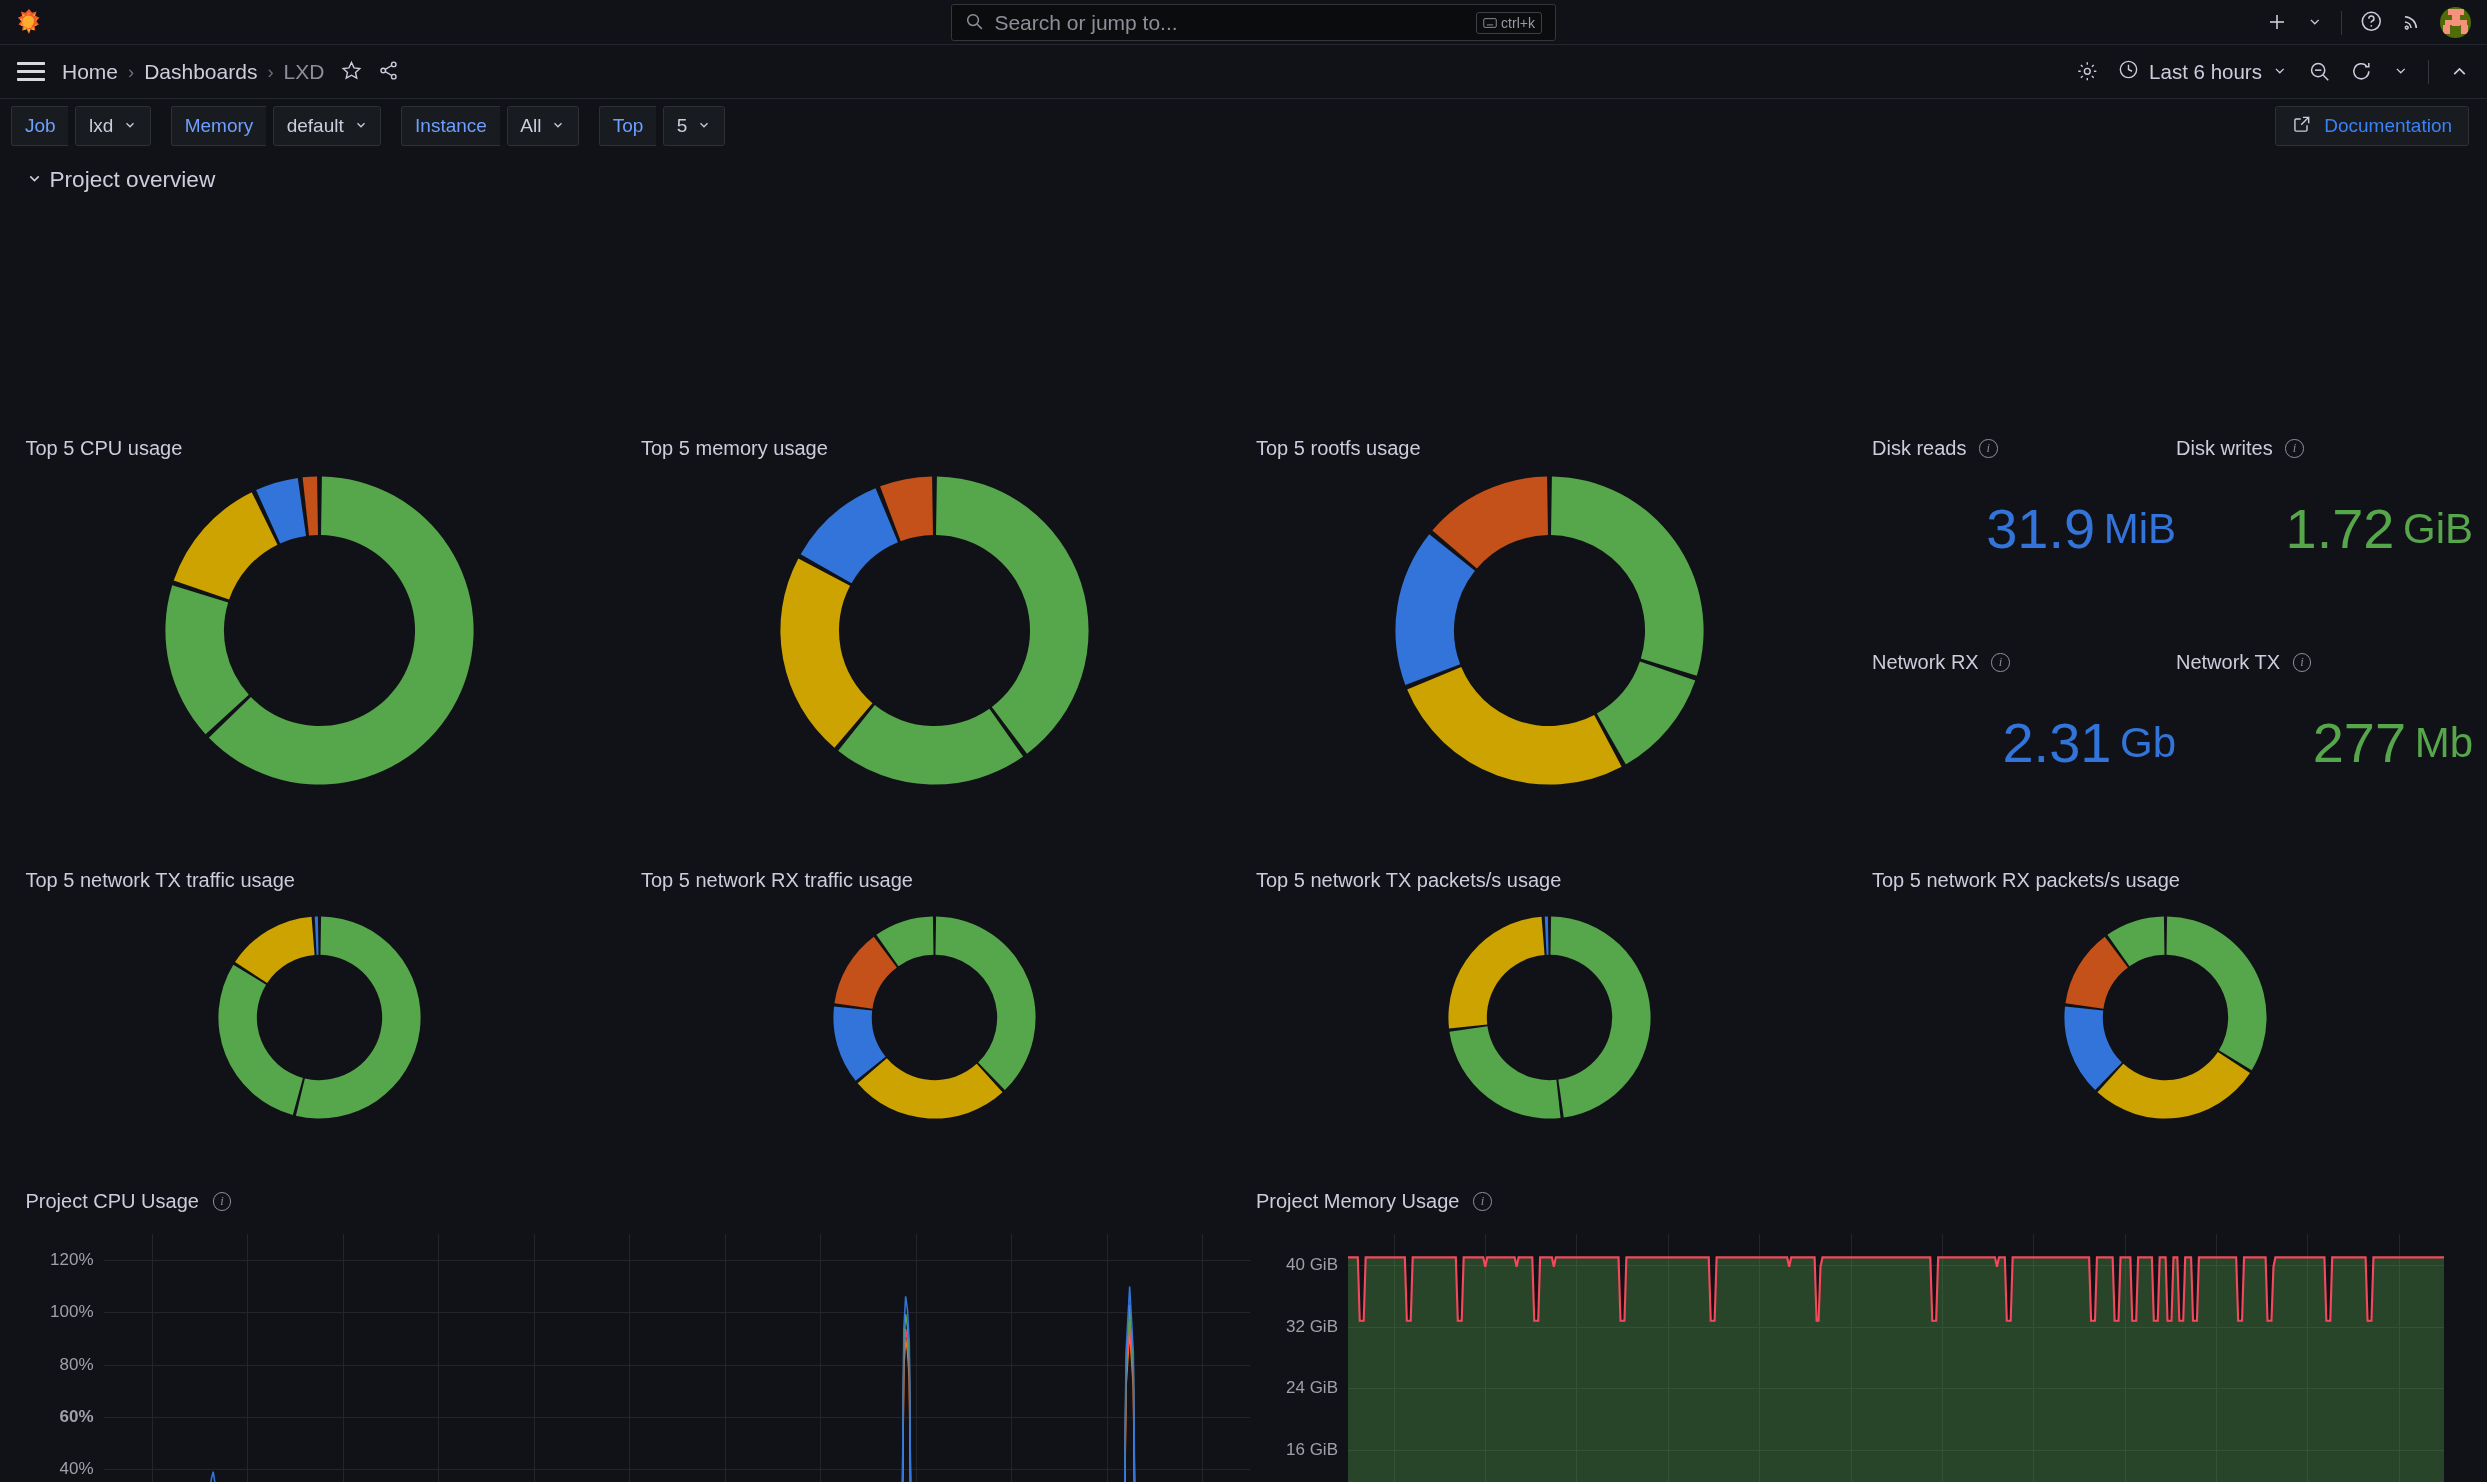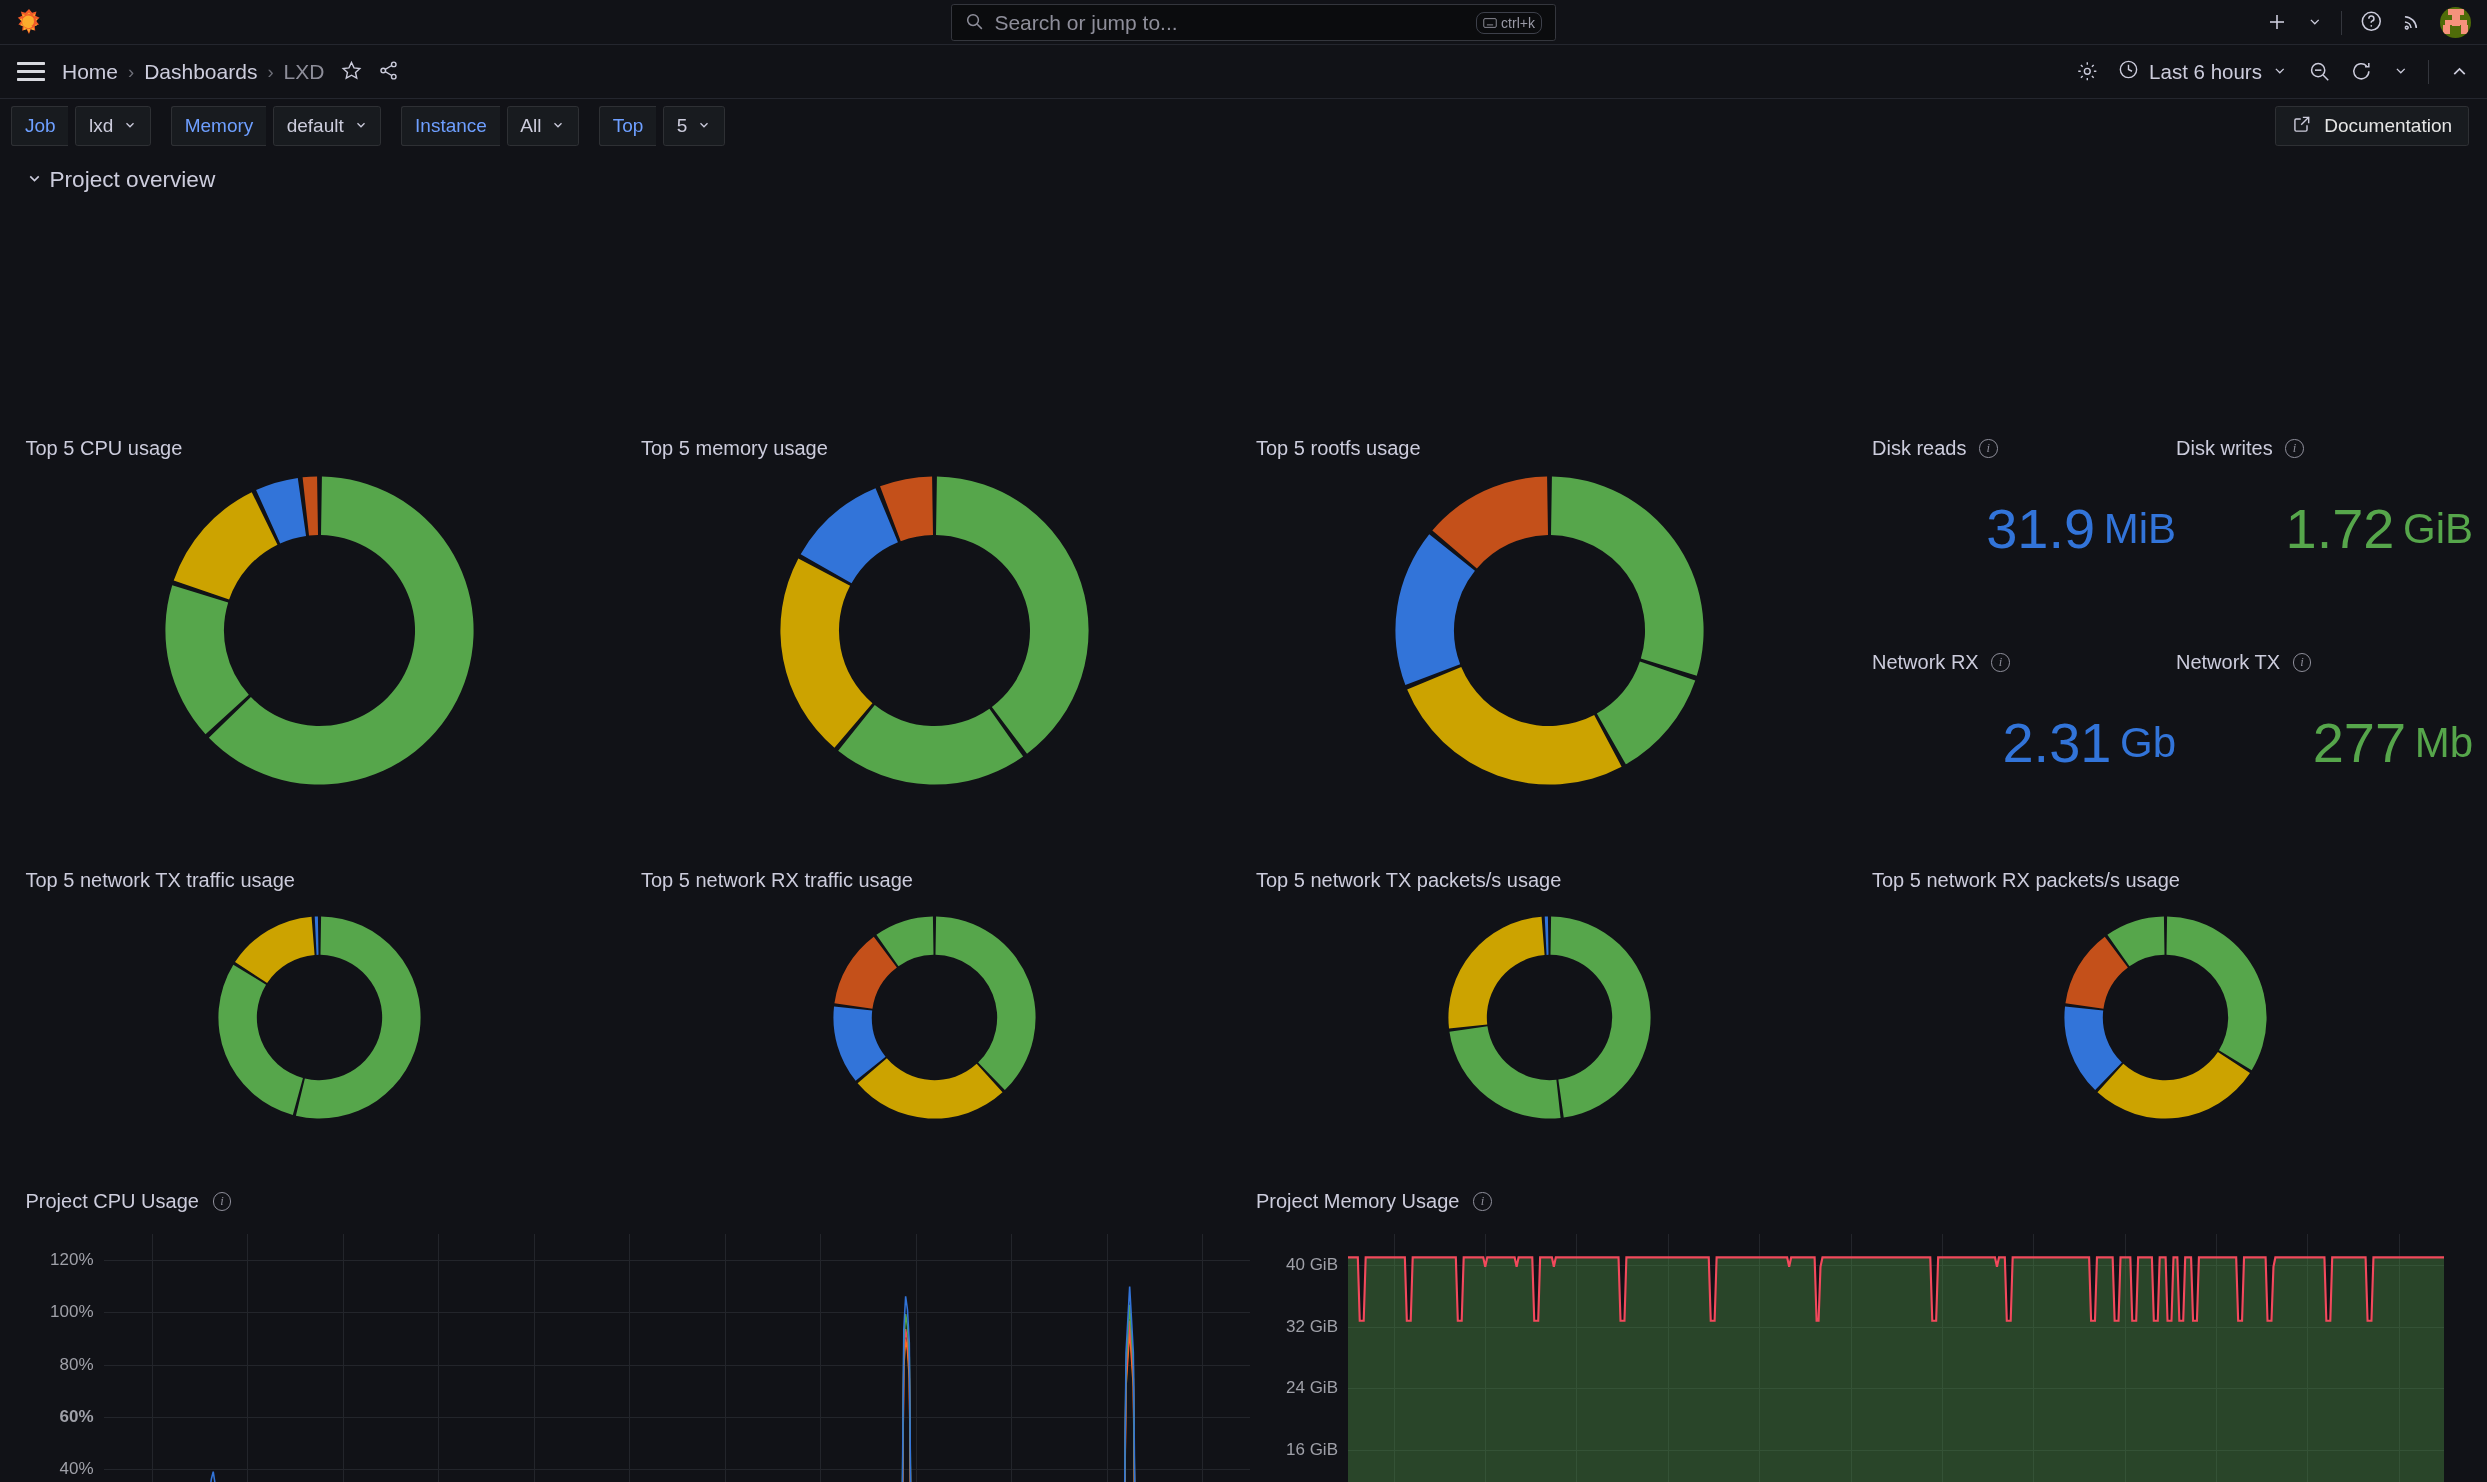--- a/index.html
+++ b/index.html
@@ -26,21 +26,21 @@
     background: #0b0c0e;
     border: 0.7px solid #34363d;
     border-radius: 2.8px;
     display: flex; align-items: center;
     padding: 0 12.7px;
     gap: 11.3px;
   }
   .searchbox .ph { color: #8e8e9a; font-size: 21px; flex: 1; }
   .kbd {
     display: inline-flex; align-items: center; gap: 4.2px;
-    border: 0.7px solid #3d404a; border-radius: 8px;
+    border: 0.7px solid #3d404a; border-radius: 3px;
     padding: 2.1px 6.4px; font-size: 14px; color: #9a9aa6;
   }
   .topbar-right {
     position: absolute; right: 15.6px; top: 0; height: 45px;
     display: flex; align-items: center; gap: 18.4px;
   }
   .divider-v { width: 0.7px; height: 24px; background: #34363d; }
   .avatar {
     width: 31px; height: 31px; border-radius: 50%;
     background: #4f6c09; overflow: hidden; position: relative;
@@ -90,21 +90,21 @@
   }
   .varlabel { color: #6e9fff; border-right: none; border-radius: 2.8px 0 0 2.8px; }
   .varvalue { color: #ccccdc; border-radius: 0 2.8px 2.8px 0; gap: 10px; }
   .varvalue.solo { border-radius: 2.8px; }
   .gap8 { width: 7px; }
   .docbtn {
     position: absolute; right: 18.4px;
     height: 40px; padding: 0 15.6px;
     background: #181b1f; border: 0.7px solid #2e3034; border-radius: 2.8px;
     display: flex; align-items: center; gap: 12.7px;
-    font-size: 19px; color: #e5e5e5; cursor: pointer;
+    font-size: 19px; color: #3b82f6; cursor: pointer;
   }
 
   
   .rowheader {
     display: flex; align-items: flex-end; gap: 7px;
     padding: 7px 0 0 25.5px; height: 40px;
     font-size: 22.6px; color: #ccccdc;
   }
 
   

